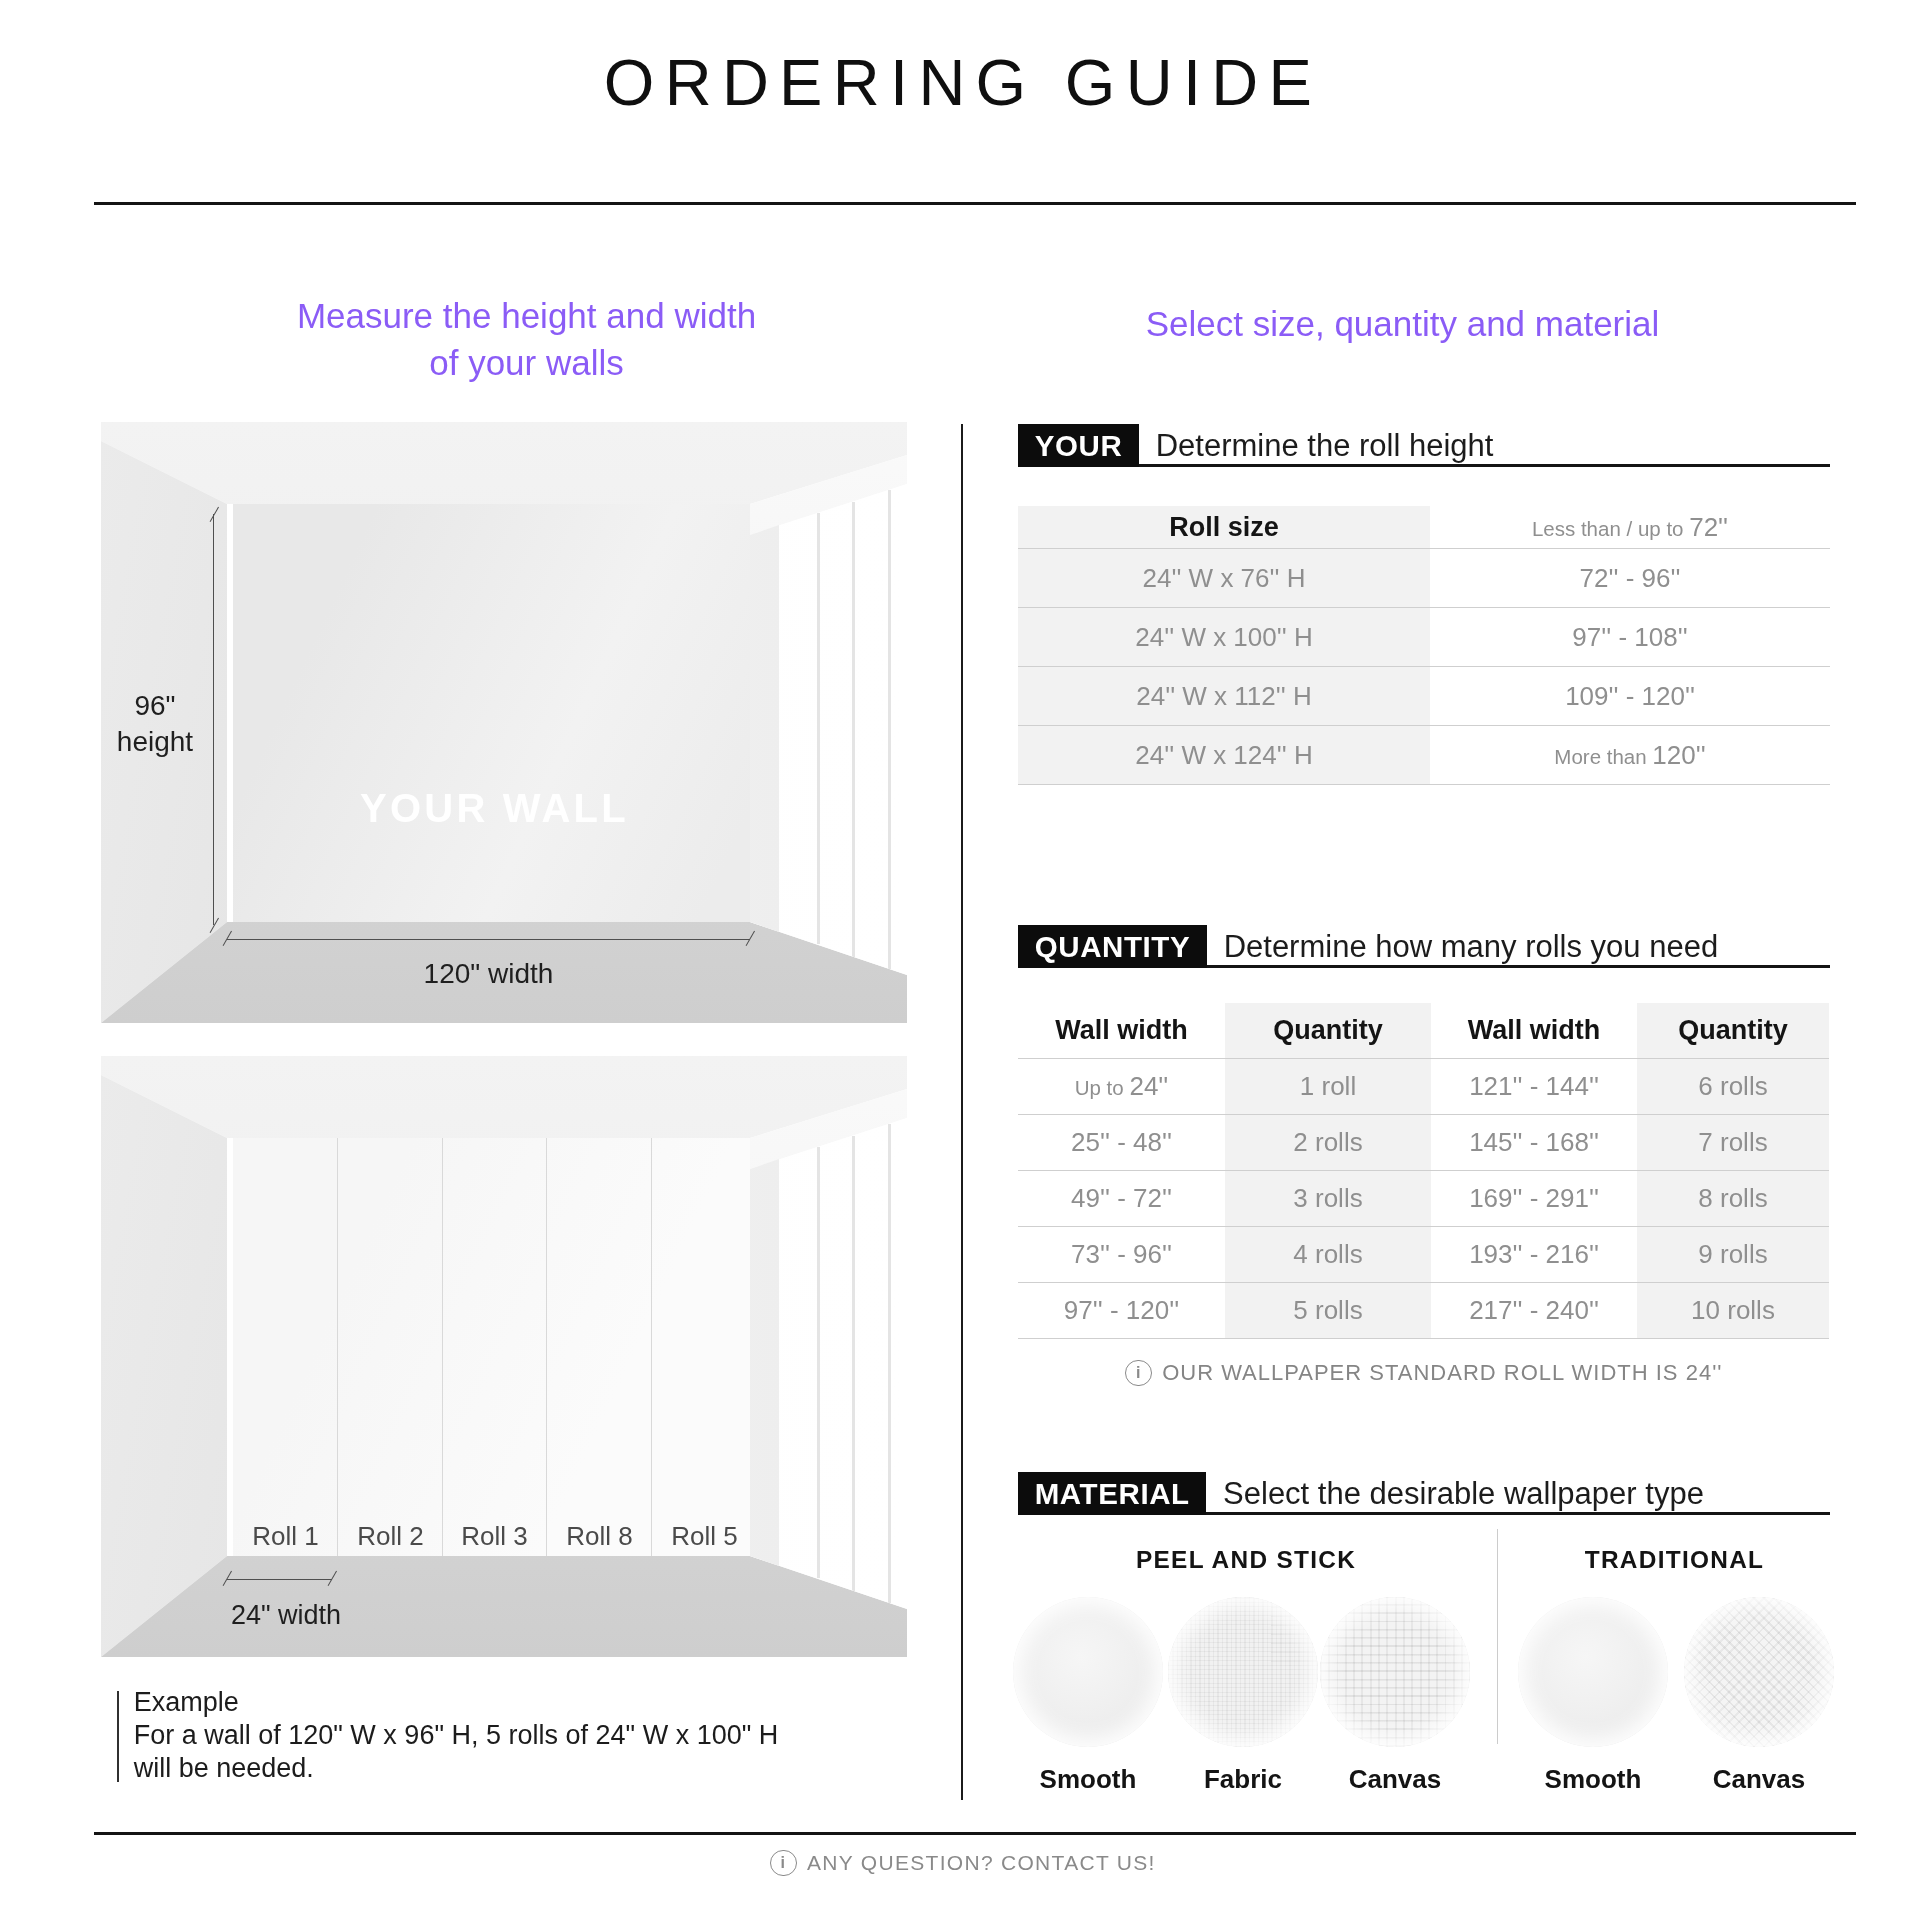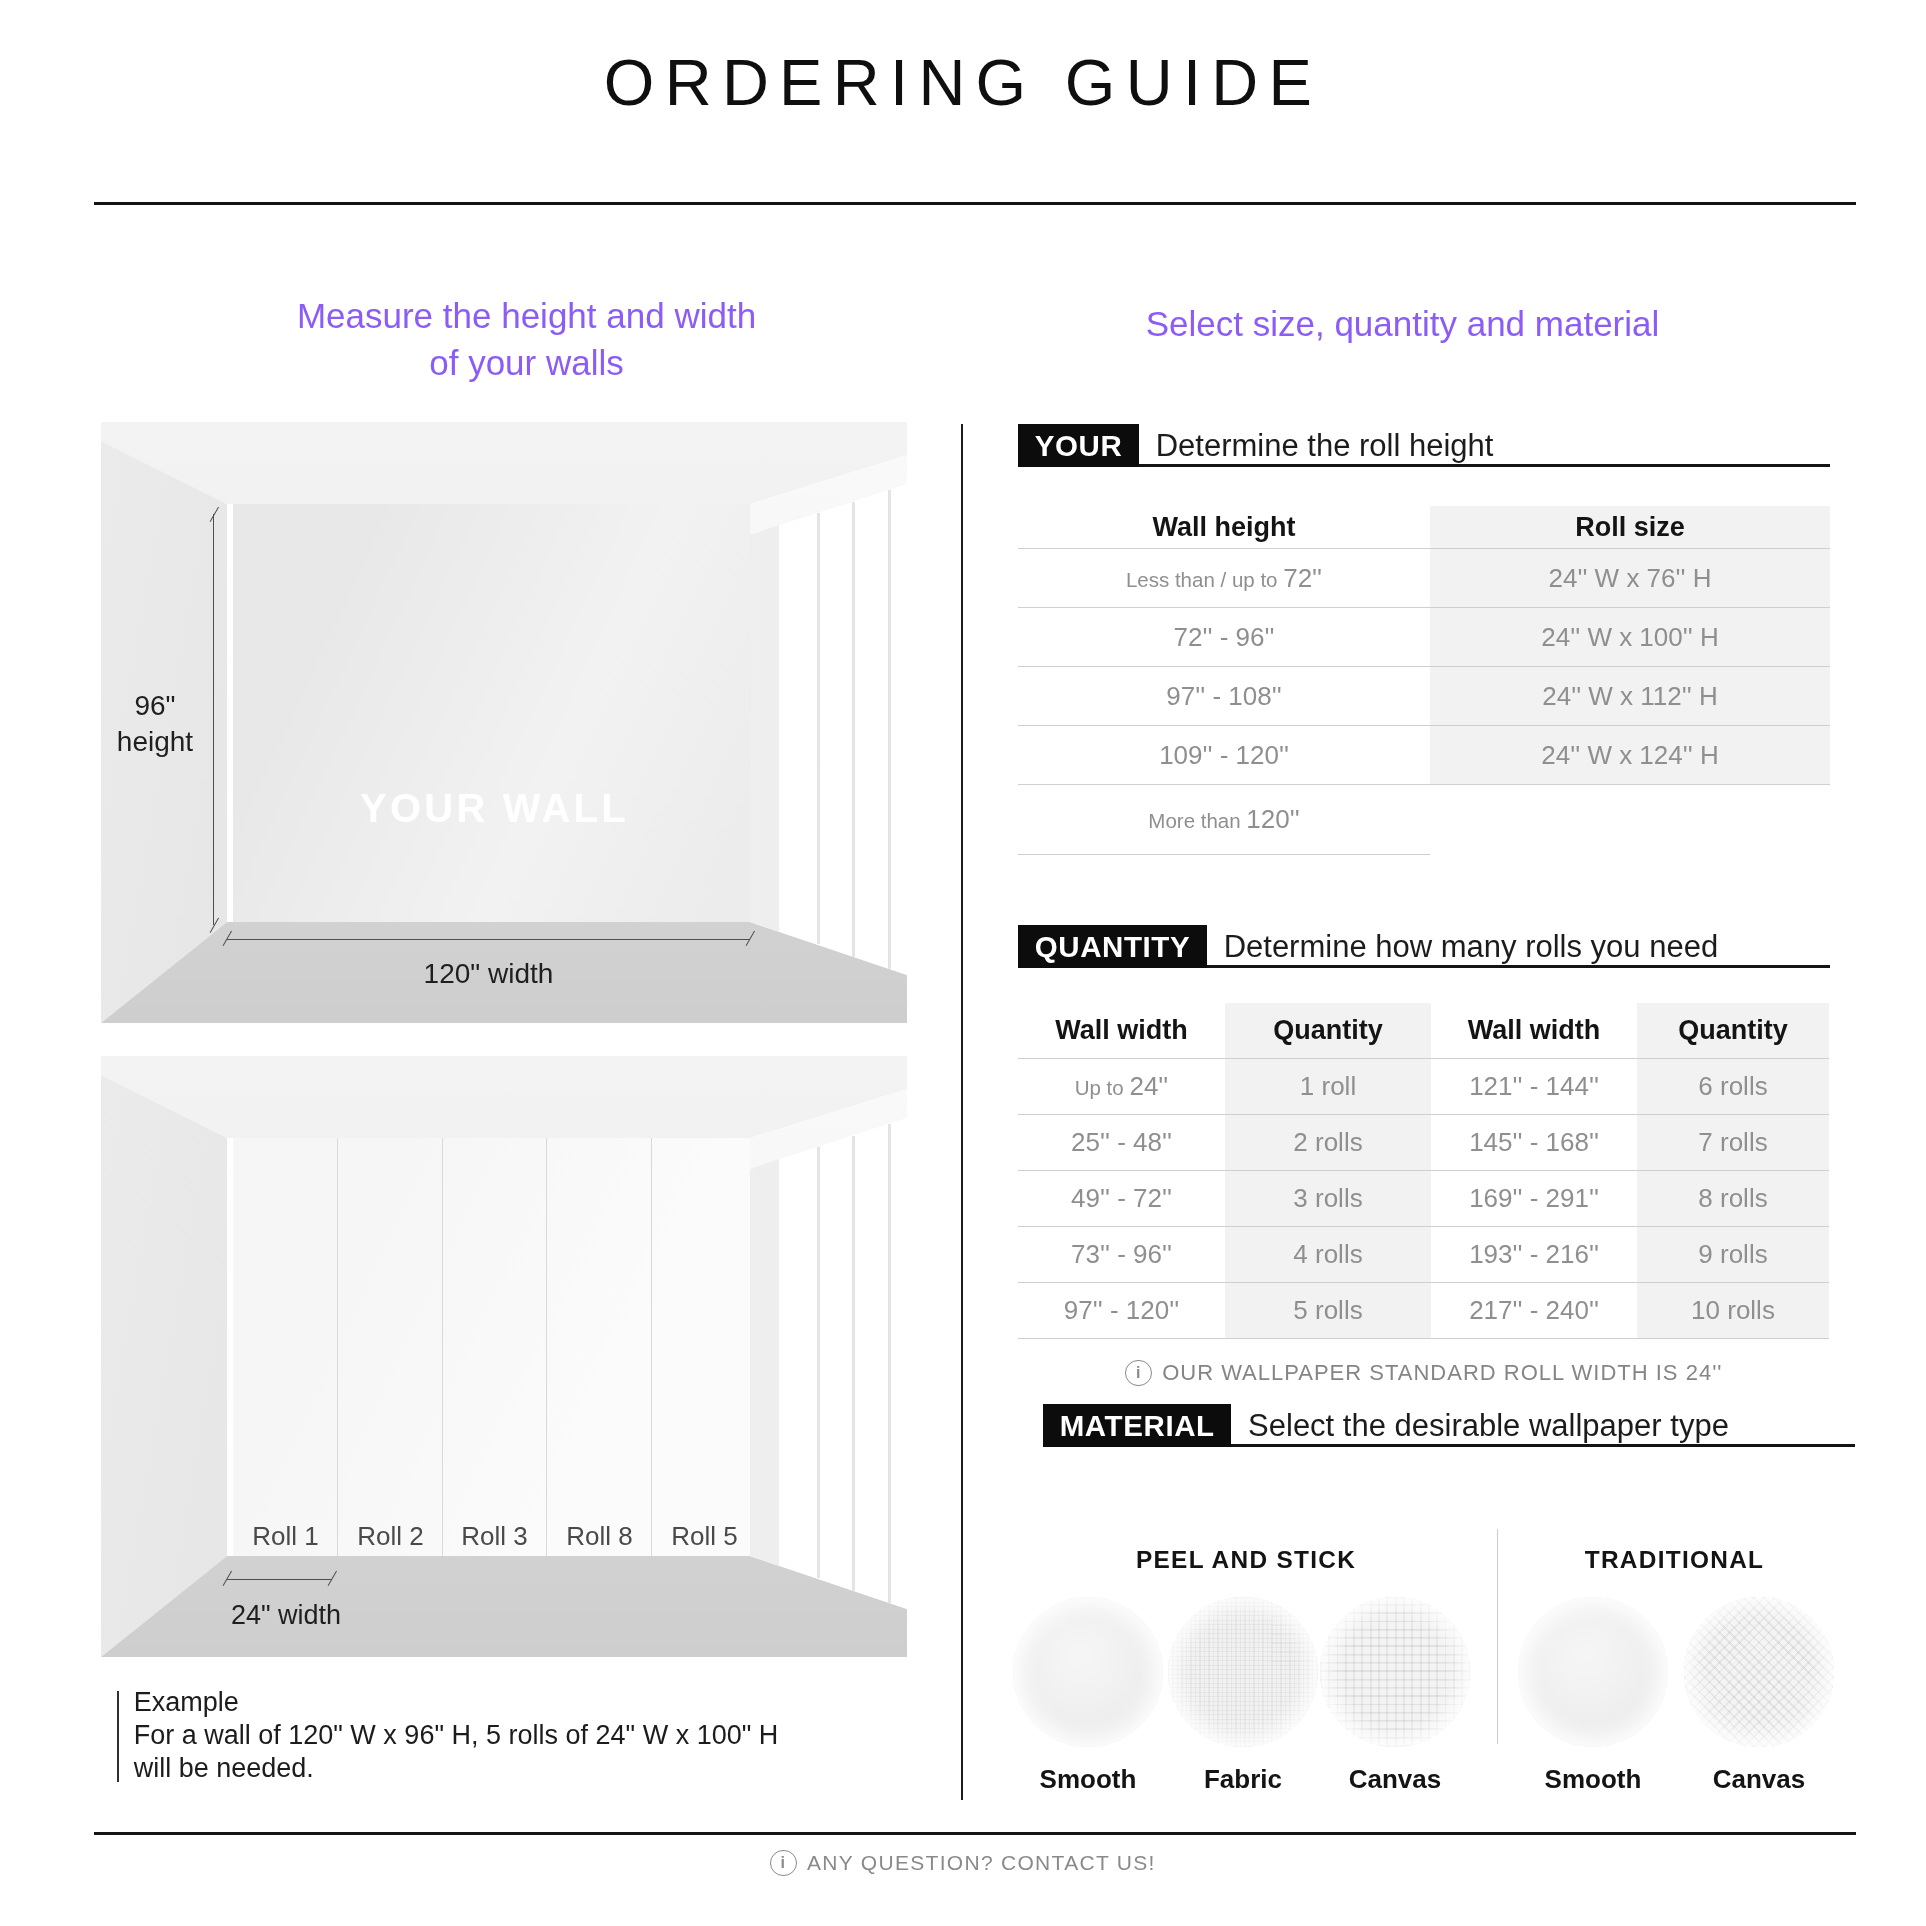--- a/index.html
+++ b/index.html
@@ -197,21 +197,20 @@
 
   <div class="v-divider"></div>
 
   <div class="section-header" style="top:424px;">
     <span class="badge">YOUR</span>
     <span class="subtitle">Determine the roll height</span>
     <div class="underline"></div>
   </div>
 
   <div class="size-table">
-    <div class="cell h">Wall height</div>
     <div class="cell h shade">Roll size</div>
 
     <div class="cell">
       <span class="mix"><span class="pre">Less than / up to </span><span class="val">72''</span></span>
     </div>
     <div class="cell shade">24'' W x 76'' H</div>
 
     <div class="cell">
       <span class="mix"><span class="pre"></span><span class="val">72'' - 96''</span></span>
     </div>
@@ -270,21 +269,21 @@
     <div class="cell shade">5 rolls</div>
     <div class="cell">217'' - 240''</div>
     <div class="cell shade">10 rolls</div>
   </div>
 
   <div class="qty-note info-line">
     <span class="info-icon">i</span>
     <span>OUR WALLPAPER STANDARD ROLL WIDTH IS 24''</span>
   </div>
 
-  <div class="section-header" style="top:1404px;margin-left:25px;">
+  <div class="section-header" style="top:1472px;">
     <span class="badge">MATERIAL</span>
     <span class="subtitle">Select the desirable wallpaper type</span>
     <div class="underline"></div>
   </div>
 
   <div class="group-title gt1">PEEL AND STICK</div>
   <div class="group-title gt2">TRADITIONAL</div>
   <div class="group-divider"></div>
 
   <div class="swatch" style="left:1013px;">

